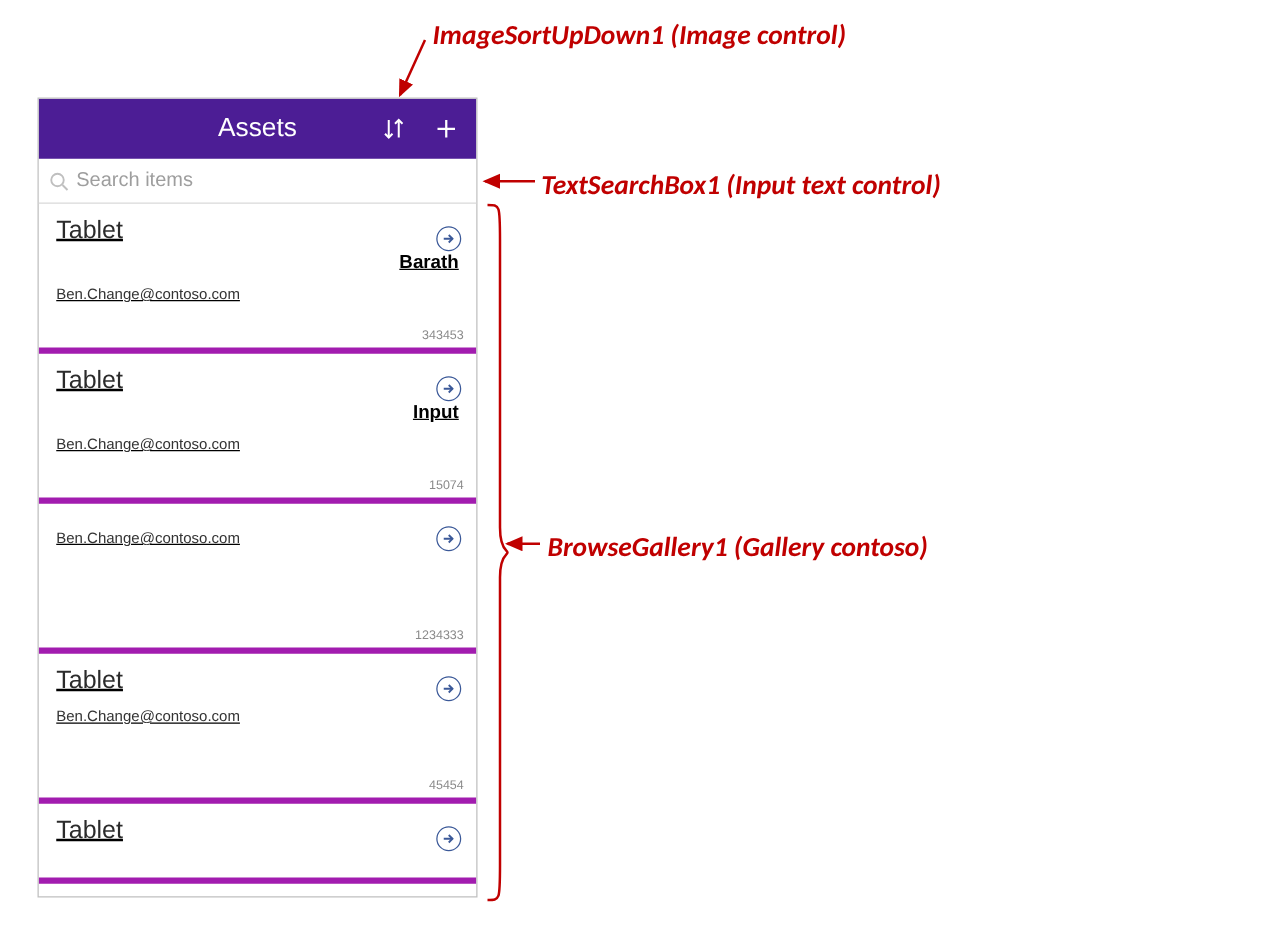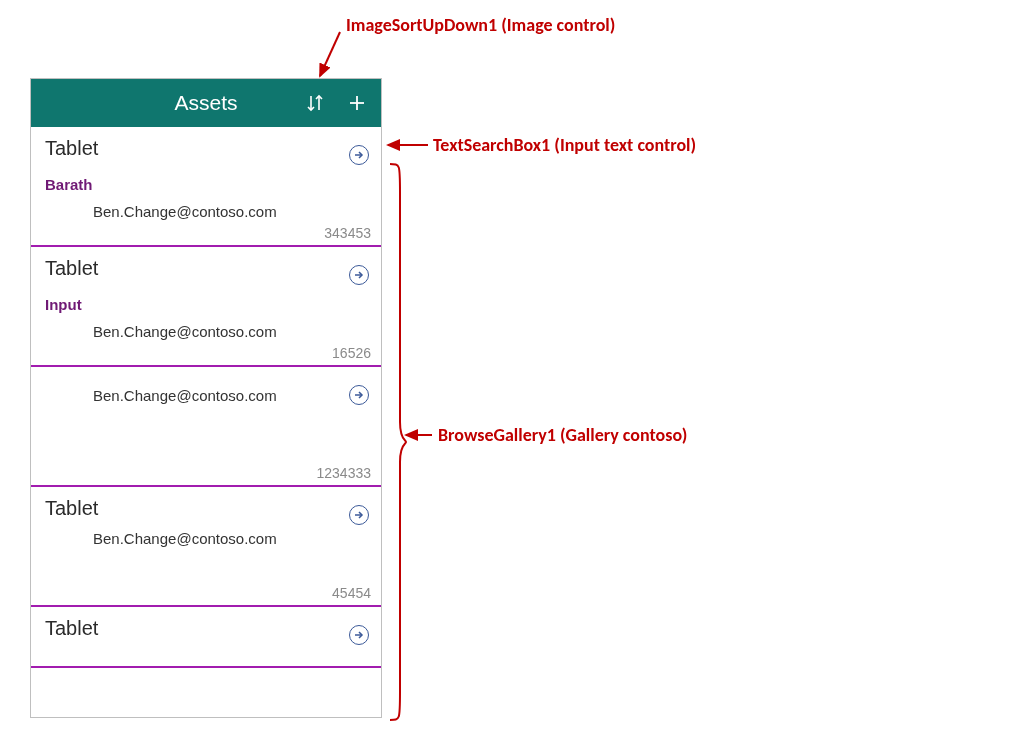--- a/index.html
+++ b/index.html
@@ -14,21 +14,21 @@
       position: absolute;
       left: 30px;
       top: 78px;
       width: 352px;
       height: 640px;
       border: 1px solid #bfbfbf;
       overflow: hidden;
       background: #fff;
     }
     .titlebar {
-      background: #0f766e;
+      background: #4c1d95;
       height: 48px;
       display: flex;
       align-items: center;
       position: relative;
     }
     .titlebar-title {
       position: absolute;
       left: 0; right: 0;
       text-align: center;
       color: #fff;
@@ -71,47 +71,48 @@
       font-size: 16px;
       color: #666;
       padding-left: 6px;
       width: 100%;
       background: transparent;
     }
     .search-input::placeholder { color: #9e9e9e; }
 
     .gallery { }
     .item {
-      border-bottom: 2px solid #a21caf;
+      border-bottom: 5px solid #a21caf;
       padding: 10px 14px 4px 14px;
       position: relative;
       height: 120px;
+      text-decoration: underline;
     }
     .item-title {
       font-size: 20px;
       color: #2b2b2b;
       font-weight: 400;
     }
     .item-sub {
       font-size: 15px;
-      color: #701a75;
+      color: #000000;
       font-weight: 600;
-      margin-top: 16px;
+      margin-top: 5px;
+      text-align: right;
     }
     .item-email {
-      font-size: 15px;
+      font-size: 12px;
       color: #333;
       margin-top: 10px;
-      margin-left: 48px;
     }
     .item-num {
       position: absolute;
       right: 10px;
       bottom: 4px;
-      font-size: 14px;
+      font-size: 10px;
       color: #8a8a8a;
     }
     .item-arrow {
       position: absolute;
       right: 12px;
       top: 18px;
       width: 20px;
       height: 20px;
       border: 1.5px solid #3B5998;
       border-radius: 50%;
@@ -123,24 +124,25 @@
     }
     .item-partial {
       height: auto;
       padding-bottom: 26px;
     }
 
     
     .anno {
       position: absolute;
       color: #C00000;
-      font-size: 18px;
+      font-size: 22px;
       font-weight: 700;
       font-family: "Calibri", "Segoe UI", Arial, sans-serif;
       white-space: nowrap;
+      font-style: italic;
     }
     svg.anno-line { position: absolute; overflow: visible; }
     .brace {
       position: absolute;
       color: #C00000;
     }
   </style>
 </head>
 <body>
 
@@ -185,41 +187,50 @@
       </div>
       <div class="icon-btn">
         <svg width="20" height="20" viewBox="0 0 20 20" stroke="currentColor" stroke-width="1.8">
           <line x1="10" y1="3" x2="10" y2="17"></line>
           <line x1="3" y1="10" x2="17" y2="10"></line>
         </svg>
       </div>
     </div>
   </div>
 
+  <div class="searchbar">
+    <span class="search-icon">
+      <svg width="16" height="16" viewBox="0 0 16 16" fill="none" stroke="currentColor" stroke-width="1.5">
+        <circle cx="7" cy="7" r="5"></circle>
+        <line x1="11" y1="11" x2="15" y2="15"></line>
+      </svg>
+    </span>
+    <input class="search-input" type="text" placeholder="Search items" style="">
+  </div>
 
   <div class="gallery">
 
     <div class="item">
       <div class="item-title">Tablet</div>
       <div class="item-sub">Barath</div>
       <div class="item-email">Ben.Change@contoso.com</div>
       <div class="item-num">343453</div>
       <div class="item-arrow">
         <svg width="10" height="10" viewBox="0 0 10 10" stroke="currentColor" stroke-width="1.5" fill="none">
           <line x1="1" y1="5" x2="8" y2="5"></line>
           <polyline points="5,2 8,5 5,8"></polyline>
         </svg>
       </div>
     </div>
 
     <div class="item">
       <div class="item-title">Tablet</div>
       <div class="item-sub">Input</div>
       <div class="item-email">Ben.Change@contoso.com</div>
-      <div class="item-num">16526</div>
+      <div class="item-num">15074</div>
       <div class="item-arrow">
         <svg width="10" height="10" viewBox="0 0 10 10" stroke="currentColor" stroke-width="1.5" fill="none">
           <line x1="1" y1="5" x2="8" y2="5"></line>
           <polyline points="5,2 8,5 5,8"></polyline>
         </svg>
       </div>
     </div>
 
     <div class="item">
       <div class="item-email">Ben.Change@contoso.com</div>

